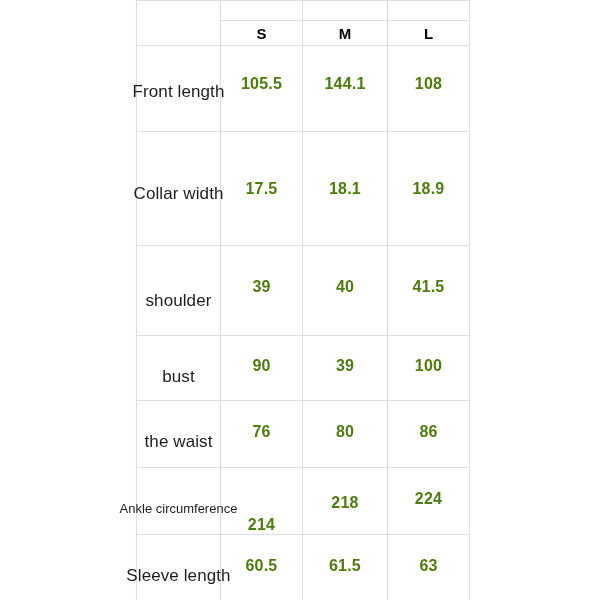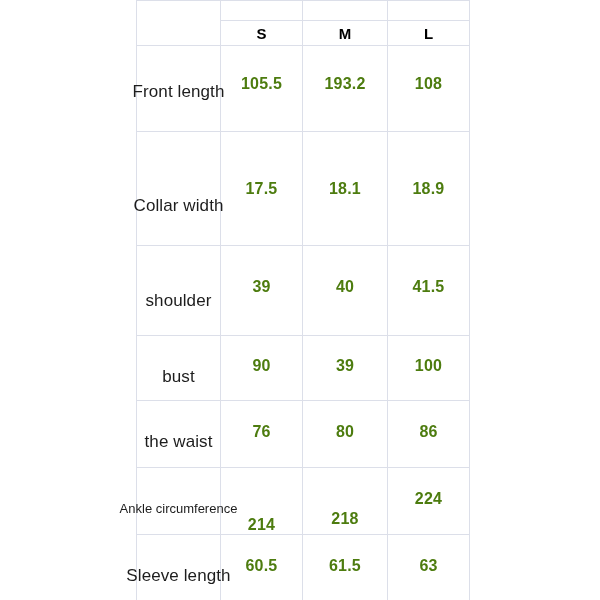--- a/index.html
+++ b/index.html
@@ -129,27 +129,27 @@
       <span>L</span>
     </div>
 
     <div class="cell label-cell" style="left:1px; top:46px; width:83px; height:85px; padding-top:36px;">
       <span>Front length</span>
     </div>
     <div class="cell value-cell" style="left:85px; top:46px; width:81px; height:85px; padding-top:29px;">
       <span>105.5</span>
     </div>
     <div class="cell value-cell" style="left:167px; top:46px; width:84px; height:85px; padding-top:29px;">
-      <span>193.2</span>
+      <span>144.1</span>
     </div>
     <div class="cell value-cell" style="left:252px; top:46px; width:81px; height:85px; padding-top:29px;">
       <span>108</span>
     </div>
 
-    <div class="cell label-cell" style="left:1px; top:132px; width:83px; height:113px; padding-top:64px;">
+    <div class="cell label-cell" style="left:1px; top:120px; width:83px; height:113px; padding-top:64px;">
       <span>Collar width</span>
     </div>
     <div class="cell value-cell" style="left:85px; top:132px; width:81px; height:113px; padding-top:48px;">
       <span>17.5</span>
     </div>
     <div class="cell value-cell" style="left:167px; top:132px; width:84px; height:113px; padding-top:48px;">
       <span>18.1</span>
     </div>
     <div class="cell value-cell" style="left:252px; top:132px; width:81px; height:113px; padding-top:48px;">
       <span>18.9</span>
@@ -193,21 +193,21 @@
     <div class="cell value-cell" style="left:252px; top:401px; width:81px; height:66px; padding-top:22px;">
       <span>86</span>
     </div>
 
     <div class="cell overflow-label" style="left:1px; top:468px; width:83px; height:66px; padding-top:33px;">
       <span>Ankle circumference</span>
     </div>
     <div class="cell value-cell" style="left:85px; top:468px; width:81px; height:66px; padding-top:22px;align-items:flex-end;">
       <span>214</span>
     </div>
-    <div class="cell value-cell" style="left:167px; top:488px; width:84px; height:66px; padding-top:22px;">
+    <div class="cell value-cell" style="left:167px; top:472px; width:84px; height:66px; padding-top:22px;">
       <span>218</span>
     </div>
     <div class="cell value-cell" style="left:252px; top:468px; width:81px; height:66px; padding-top:22px;">
       <span>224</span>
     </div>
 
     <div class="cell label-cell" style="left:1px; top:535px; width:83px; height:65px; padding-top:31px;">
       <span>Sleeve length</span>
     </div>
     <div class="cell value-cell" style="left:85px; top:535px; width:81px; height:65px; padding-top:22px;">

